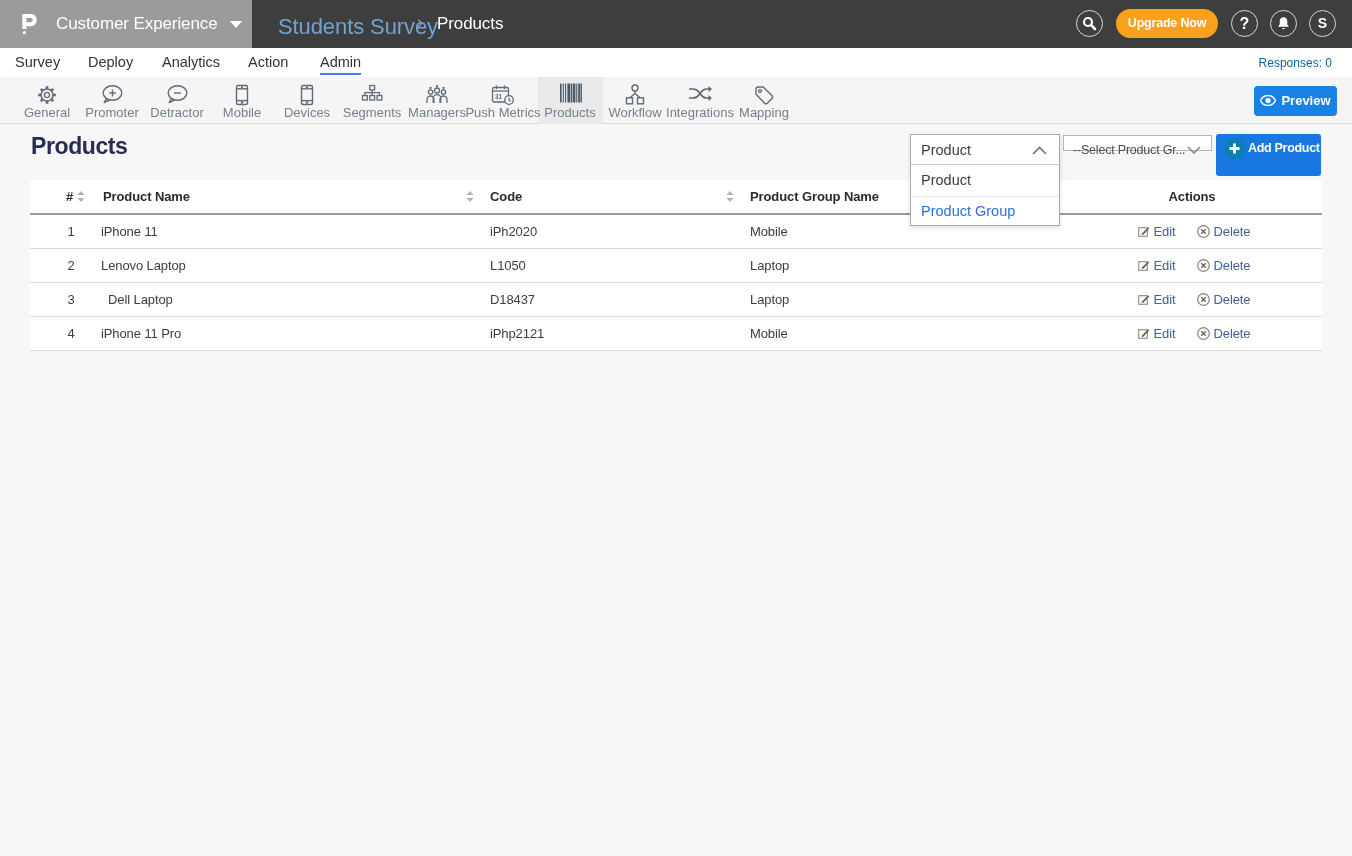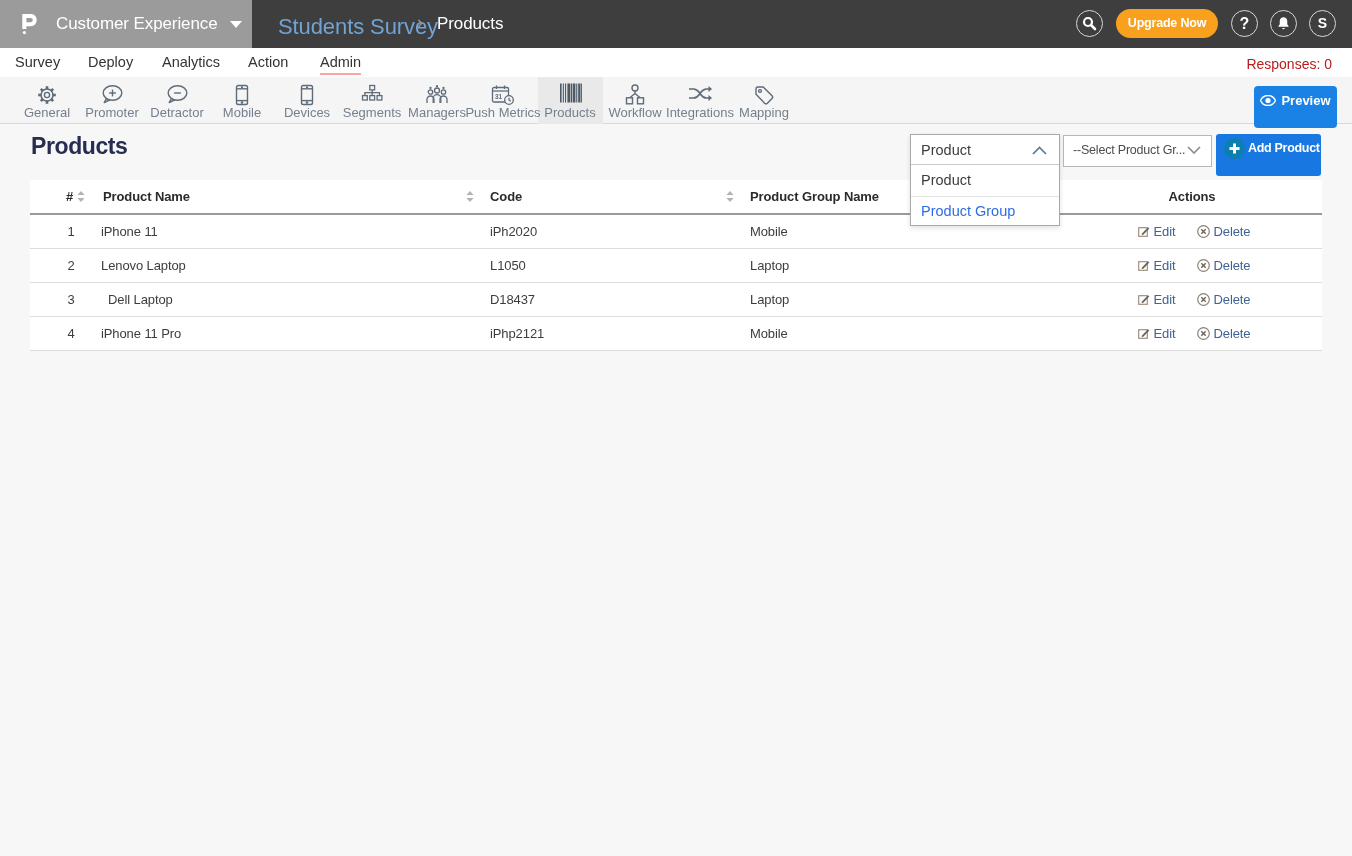--- a/index.html
+++ b/index.html
@@ -14,47 +14,47 @@
 #brand-caret { position:absolute; left:230px; top:21px; width:0; height:0; border-left:6px solid transparent; border-right:6px solid transparent; border-top:7px solid #fff; }
 #crumb1 { position:absolute; left:278px; top:14px; font-size:22px; color:#71a3d4; letter-spacing:-0.1px; }
 #crumb-sep { position:absolute; left:417px; top:12px; font-size:18px; color:#9a9a9a; }
 #crumb2 { position:absolute; left:437px; top:14px; font-size:17px; color:#fff; letter-spacing:-0.1px; }
 .tb-circle { position:absolute; top:10px; width:27px; height:27px; border:1.4px solid #d8d8d8; border-radius:50%; color:#fff; text-align:center; }
 #upgrade { position:absolute; left:1116px; top:9px; width:102px; height:29px; background:#f9a01c; border-radius:15px; color:#fff; font-size:12.5px; font-weight:bold; letter-spacing:-0.2px; text-align:center; line-height:29px; }
 
 
 #tabs { position:absolute; left:0; top:48px; width:1352px; height:29px; background:#fff; }
 .tab { position:absolute; top:6px; font-size:14.5px; color:#333; }
-#responses { position:absolute; right:20px; top:8px; font-size:14px; color:#b91c1c; }
+#responses { position:absolute; right:20px; top:8px; font-size:12px; color:#0369a1; }
 
 
 #toolbar { position:absolute; left:0; top:77px; width:1352px; height:47px; background:#f5f5f5; border-bottom:1px solid #d8d8d8; }
 .titem { position:absolute; top:0; width:80px; height:47px; text-align:center; }
 .titem svg { margin-top:6px; }
 .tlabel { position:absolute; left:0; right:0; bottom:4px; font-size:13px; color:#75808e; }
 #titem-active { position:absolute; left:538px; top:0; width:65px; height:47px; background:#e9e9e9; }
-#preview { position:absolute; left:1254px; top:86px; width:83px; height:42px; background:#1a82e4; border-radius:4px; color:#fff; font-size:13px; font-weight:bold; line-height:30px; text-align:center; }
+#preview { position:absolute; left:1254px; top:86px; width:83px; height:30px; background:#1a82e4; border-radius:4px; color:#fff; font-size:13px; font-weight:bold; line-height:30px; text-align:center; }
 
 
 #h1 { position:absolute; left:31px; top:133px; font-size:23px; font-weight:bold; color:#272c51; letter-spacing:-0.4px; }
 .cell { position:absolute; font-size:13px; color:#3d3d3d; white-space:nowrap; letter-spacing:-0.1px; }
 .hcell { font-weight:bold; color:#2b2b2b; }
 #tablebg { position:absolute; left:30px; top:180px; width:1292px; height:171px; background:#fff; }
 .rowline { position:absolute; left:30px; width:1292px; height:0; border-top:1px solid #ddd; }
 #headline { position:absolute; left:30px; top:213px; width:1292px; height:0; border-top:2px solid #9a9a9a; }
 .action { color:#406394; }
 
 
 #sel1wrap { position:absolute; left:910px; top:134px; width:150px; height:92px; background:#fff; border:1px solid #a9a9a9; box-shadow:0 2px 5px rgba(0,0,0,0.12); z-index:5; }
 #sel1row { position:absolute; left:0; top:0; right:0; height:30px; border-bottom:1px solid #c9c9c9; }
 #sel1row span { position:absolute; left:10px; top:7px; font-size:14.5px; color:#3d3d3d; }
 #opt1 { position:absolute; left:10px; top:37px; font-size:14.5px; color:#3d3d3d; }
 #optline { position:absolute; left:0; right:0; top:61px; border-top:1px solid #e2e2e2; }
 #opt2 { position:absolute; left:10px; top:68px; font-size:14.5px; color:#2e6de4; }
-#sel2 { position:absolute; left:1063px; top:135px; width:149px; height:32px; background:#fff; border:1px solid #b7b7b7; }
+#sel2 { position:absolute; left:1063px; top:135px; width:149px; height:16px; background:#fff; border:1px solid #b7b7b7; }
 #sel2 span { position:absolute; left:9px; top:7px; font-size:12.5px; letter-spacing:-0.2px; color:#4d4d4d; white-space:nowrap; }
 #addbtn { position:absolute; left:1216px; top:134px; width:105px; height:42px; background:#1877e0; border-radius:3px; }
 #addbtn .pc { position:absolute; left:8px; top:4px; width:21px; height:21px; border-radius:50%; background:#0c7fb0; }
 #addbtn .txt { position:absolute; left:32px; top:7px; font-size:12.5px; font-weight:bold; letter-spacing:-0.3px; color:#fff; white-space:nowrap; }
 </style>
 </head>
 <body>
 
 <div id="topbar">
   <div id="tb-left"></div>
@@ -81,21 +81,21 @@
       </svg>
   </div>
   <div class="tb-circle" style="left:1309px; font-size:14px; font-weight:bold; line-height:25px;">S</div>
 </div>
 
 <div id="tabs">
   <div class="tab" style="left:15px;">Survey</div>
   <div class="tab" style="left:88px;">Deploy</div>
   <div class="tab" style="left:162px;">Analytics</div>
   <div class="tab" style="left:248px;">Action</div>
-  <div class="tab" style="left:320px; border-bottom:2px solid #fca5a5; padding-bottom:3px;">Admin</div>
+  <div class="tab" style="left:320px; border-bottom:2px solid #3b82f6; padding-bottom:3px;">Admin</div>
   <div id="responses">Responses: 0</div>
 </div>
 
 <div id="toolbar">
   <div id="titem-active"></div>
 
   <div class="titem" style="left:7px;"><svg width="24" height="24" viewBox="0 0 24 24">
         <g stroke="#5f6b78" fill="none">
 <circle cx="12" cy="12" r="6" stroke-width="1.5"></circle>
 <circle cx="12" cy="12" r="2.6" stroke-width="1.4"></circle>

